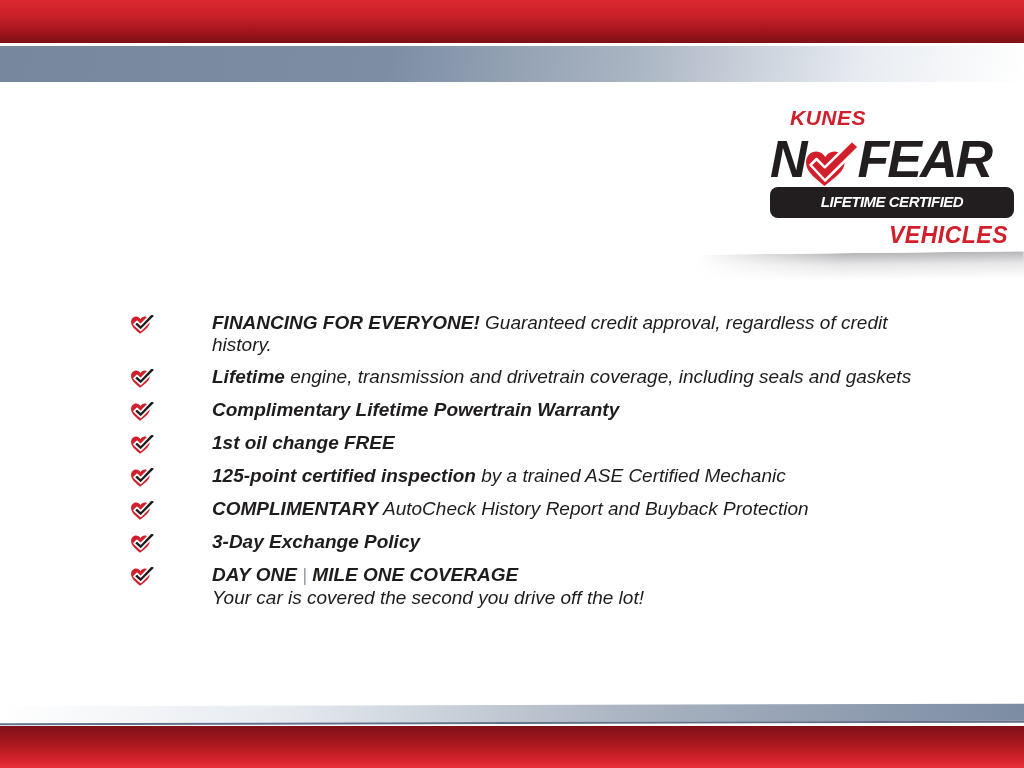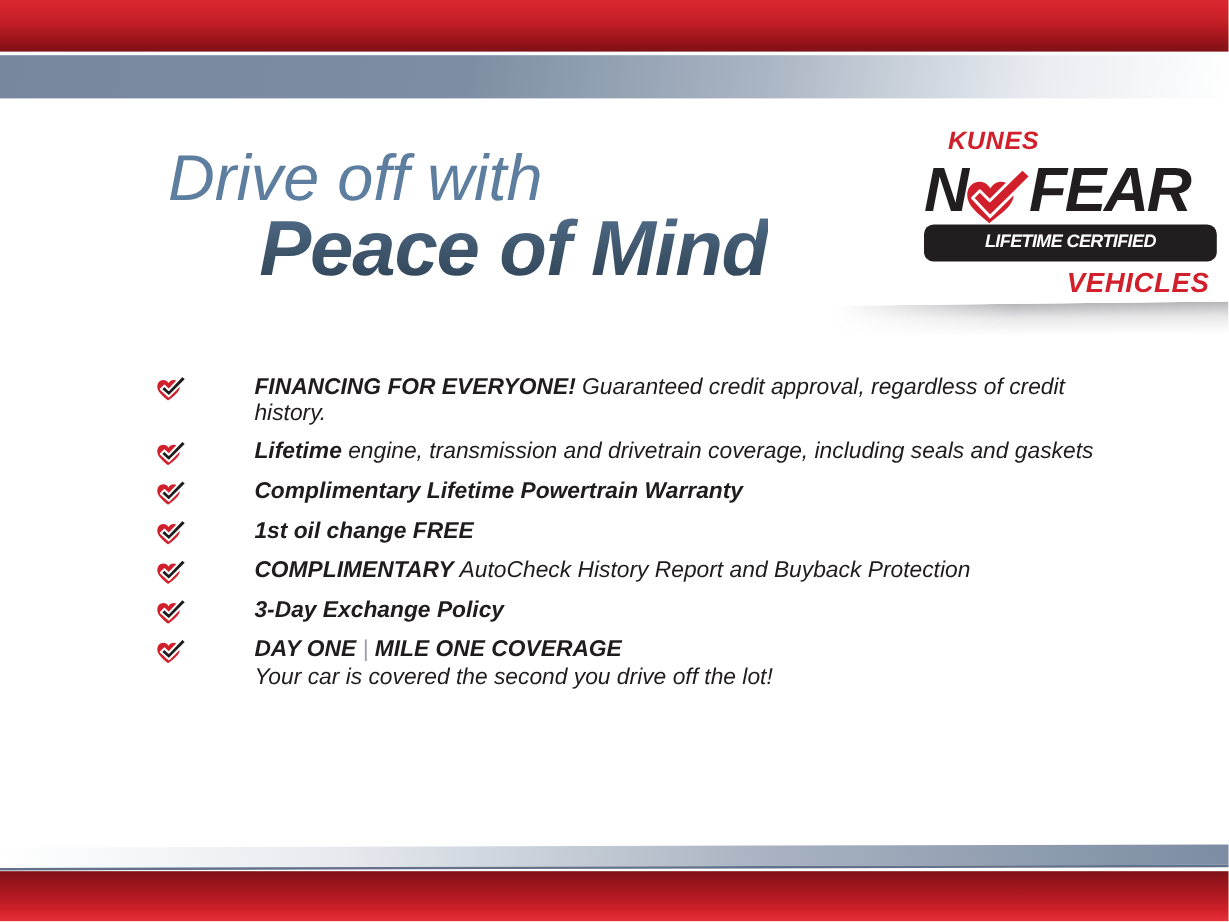--- a/index.html
+++ b/index.html
@@ -97,24 +97,20 @@
   .benefit .subtext { font-weight:400; margin-top:1px; }
 </style>
 </head>
 <body>
 
 <div class="page">
 
   <div class="top-red"></div>
   <div class="top-silver"></div>
 
-  <div class="heading">
-    <div class="title1">Drive off with</div>
-    <div class="title2">Peace of Mind</div>
-  </div>
 
   <div class="logo">
     <div class="logo-kunes">KUNES</div>
     <div class="logo-main">
       <span class="word">N</span>
       <svg class="logo-heartcheck" viewBox="0 0 58 50" aria-hidden="true">
         <path class="heart" d="M21.5 47 C11.5 38.5 3 32.5 3 23.5 C3 17 7.8 12.5 13.3 12.5 C17 12.5 20.3 14.7 22.3 18 C24.3 14.7 27.6 12.5 31.3 12.5 C36.8 12.5 41.6 17 41.6 23.5 C41.6 32.5 31.5 38.5 21.5 47 Z"></path>
         <path class="check" d="M7.5 26 L13.5 20 L21.8 28.3 L49 1.5 L56 8 L22 41.5 Z"></path>
       </svg>
       <span class="word">FEAR</span>
@@ -151,20 +147,27 @@
   </li>
 
   <li class="benefit">
     <svg class="icon" viewBox="0 0 32 27" aria-hidden="true">
       <path class="heart" d="M12.5 25.5 C6.8 20.6 2 17 2 11.8 C2 8.1 4.7 5.4 7.9 5.4 C10 5.4 11.9 6.6 13 8.4 C14.1 6.6 16 5.4 18.1 5.4 C21.3 5.4 24 8.1 24 11.8 C24 17 19.2 20.6 12.5 25.5 Z"></path>
       <path class="check" d="M5.5 14.5 L9 11 L13.2 15.2 L26.5 1.2 L30.2 4.6 L13.3 21.5 Z"></path>
     </svg>
     <span class="text"><span class="b">1st oil change FREE</span></span>
   </li>
 
+  <li class="benefit">
+    <svg class="icon" viewBox="0 0 32 27" aria-hidden="true">
+      <path class="heart" d="M12.5 25.5 C6.8 20.6 2 17 2 11.8 C2 8.1 4.7 5.4 7.9 5.4 C10 5.4 11.9 6.6 13 8.4 C14.1 6.6 16 5.4 18.1 5.4 C21.3 5.4 24 8.1 24 11.8 C24 17 19.2 20.6 12.5 25.5 Z"></path>
+      <path class="check" d="M5.5 14.5 L9 11 L13.2 15.2 L26.5 1.2 L30.2 4.6 L13.3 21.5 Z"></path>
+    </svg>
+    <span class="text"><span class="b">125-point certified inspection </span><span class="r">by a trained ASE Certified Mechanic</span></span>
+  </li>
 
   <li class="benefit">
     <svg class="icon" viewBox="0 0 32 27" aria-hidden="true">
       <path class="heart" d="M12.5 25.5 C6.8 20.6 2 17 2 11.8 C2 8.1 4.7 5.4 7.9 5.4 C10 5.4 11.9 6.6 13 8.4 C14.1 6.6 16 5.4 18.1 5.4 C21.3 5.4 24 8.1 24 11.8 C24 17 19.2 20.6 12.5 25.5 Z"></path>
       <path class="check" d="M5.5 14.5 L9 11 L13.2 15.2 L26.5 1.2 L30.2 4.6 L13.3 21.5 Z"></path>
     </svg>
     <span class="text"><span class="b">COMPLIMENTARY </span><span class="r">AutoCheck History Report and Buyback Protection</span></span>
   </li>
 
   <li class="benefit">

